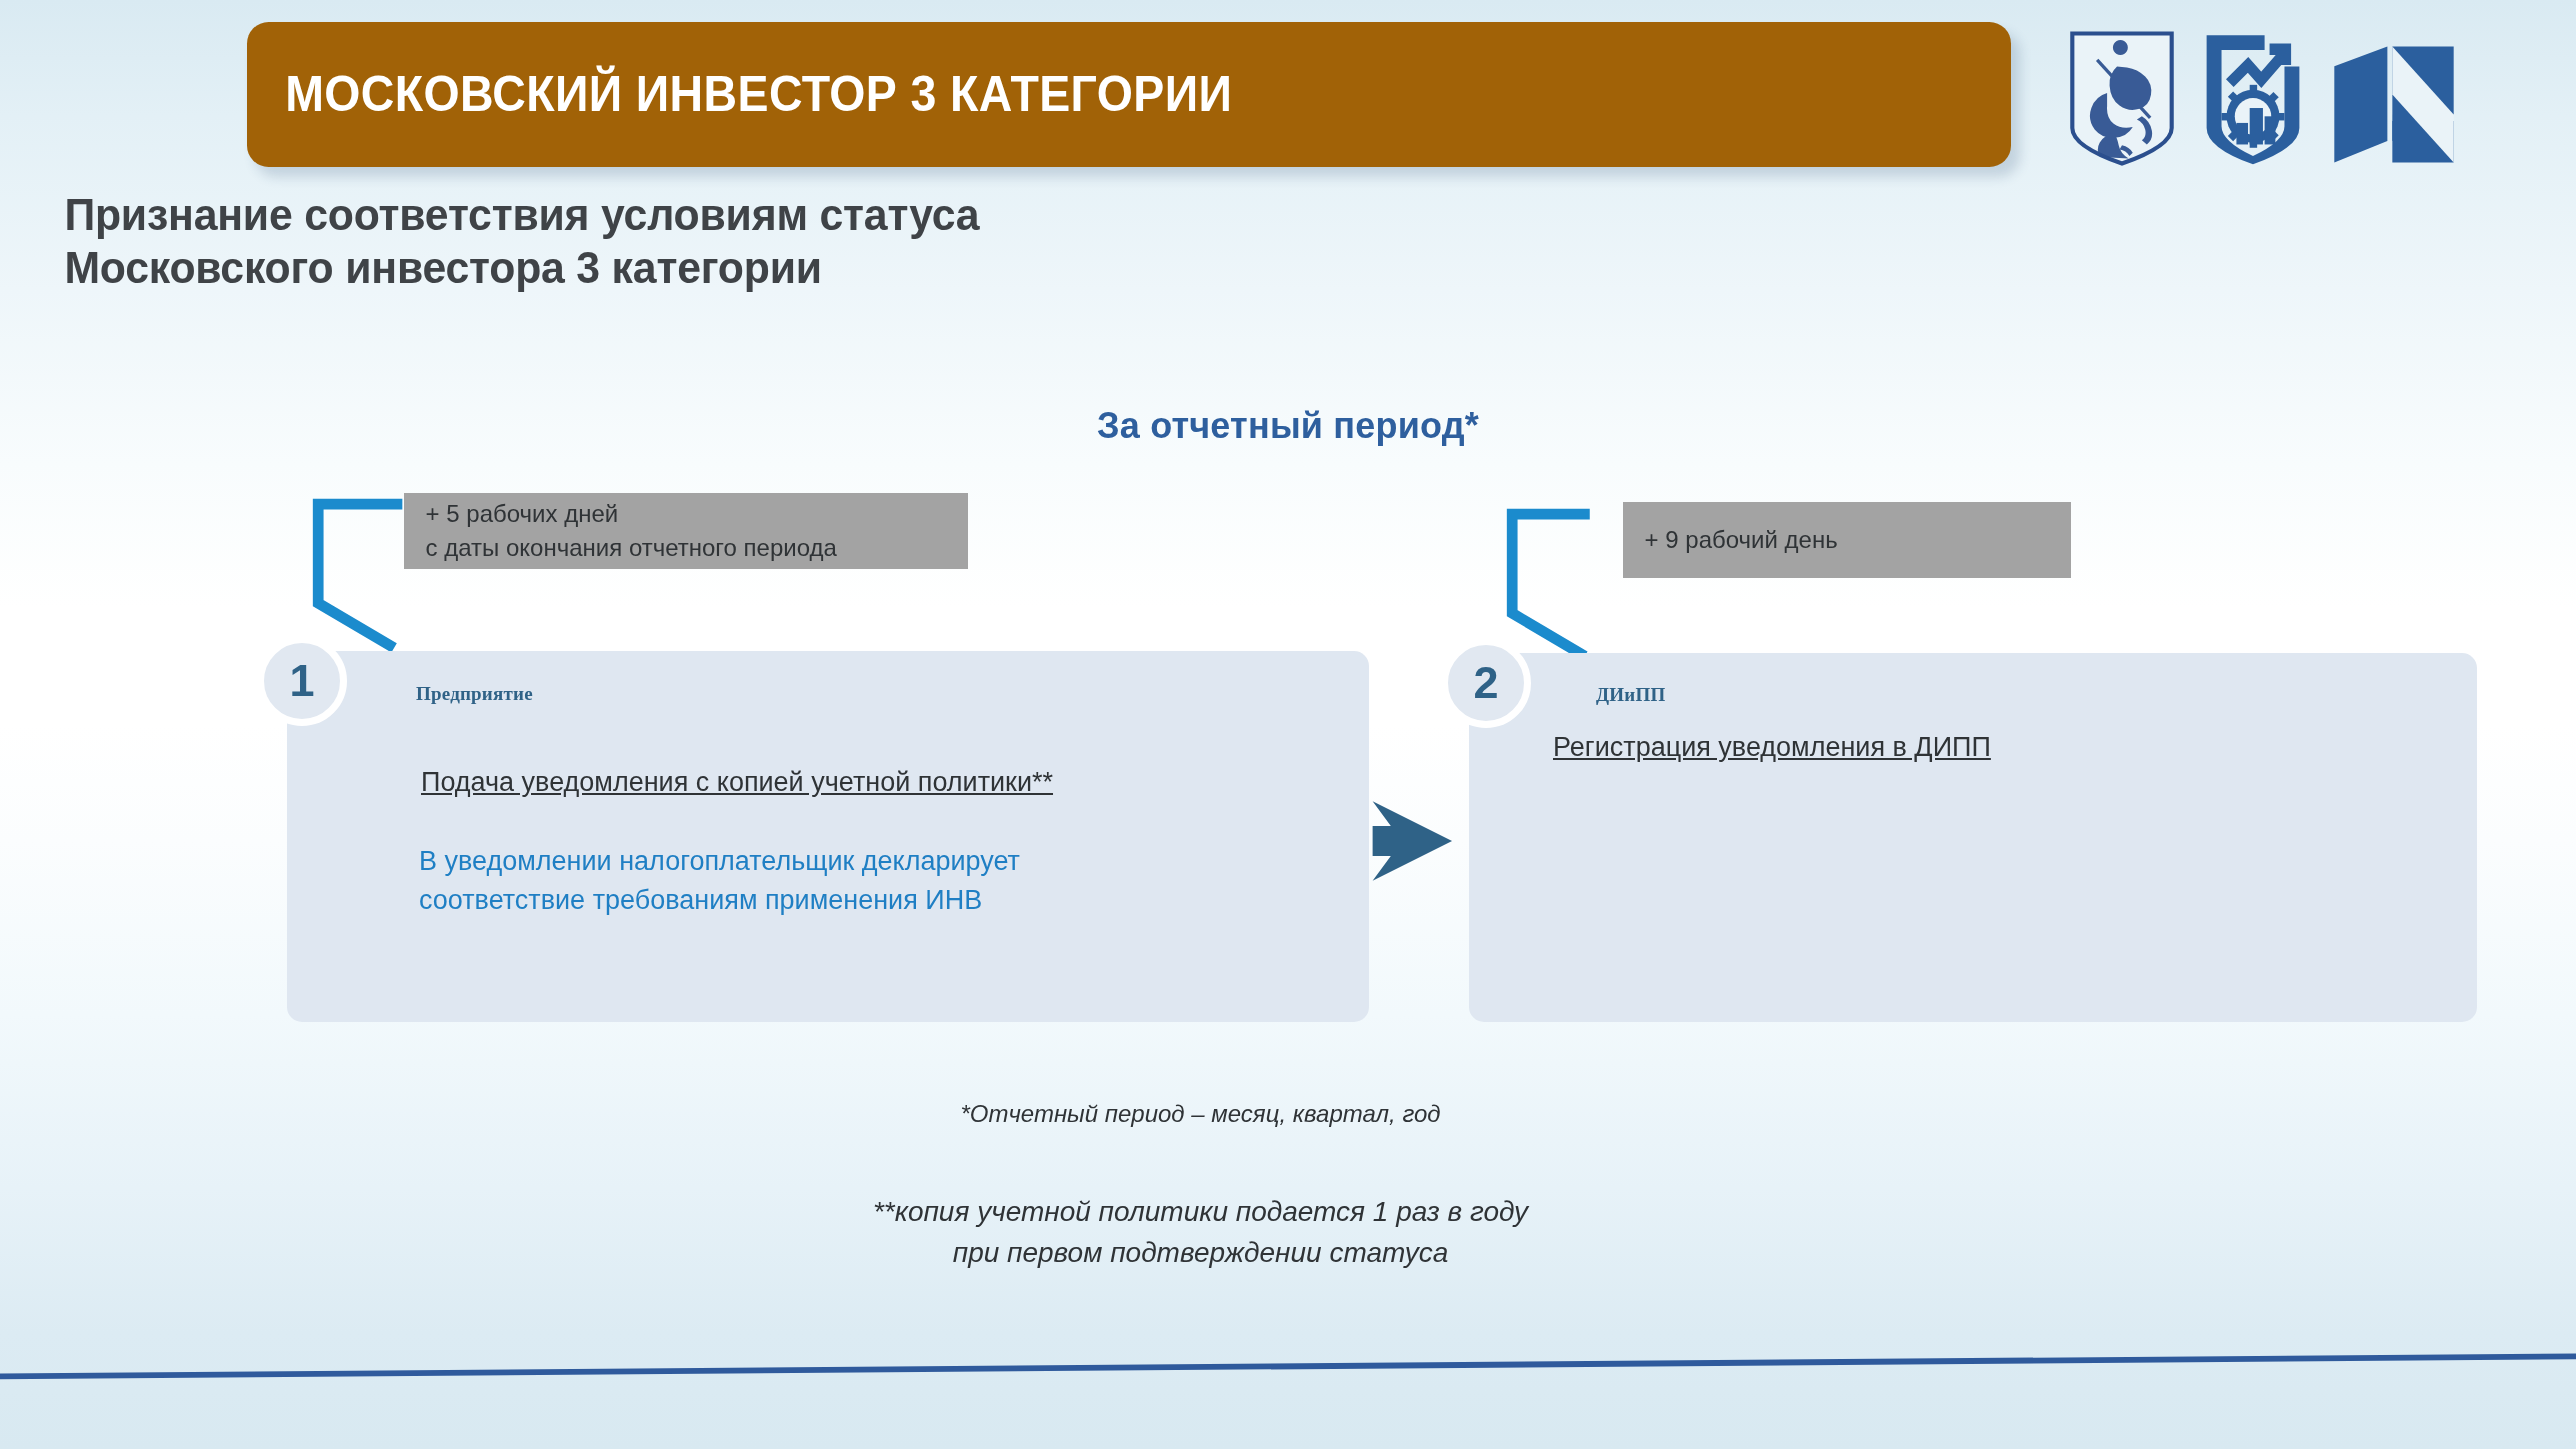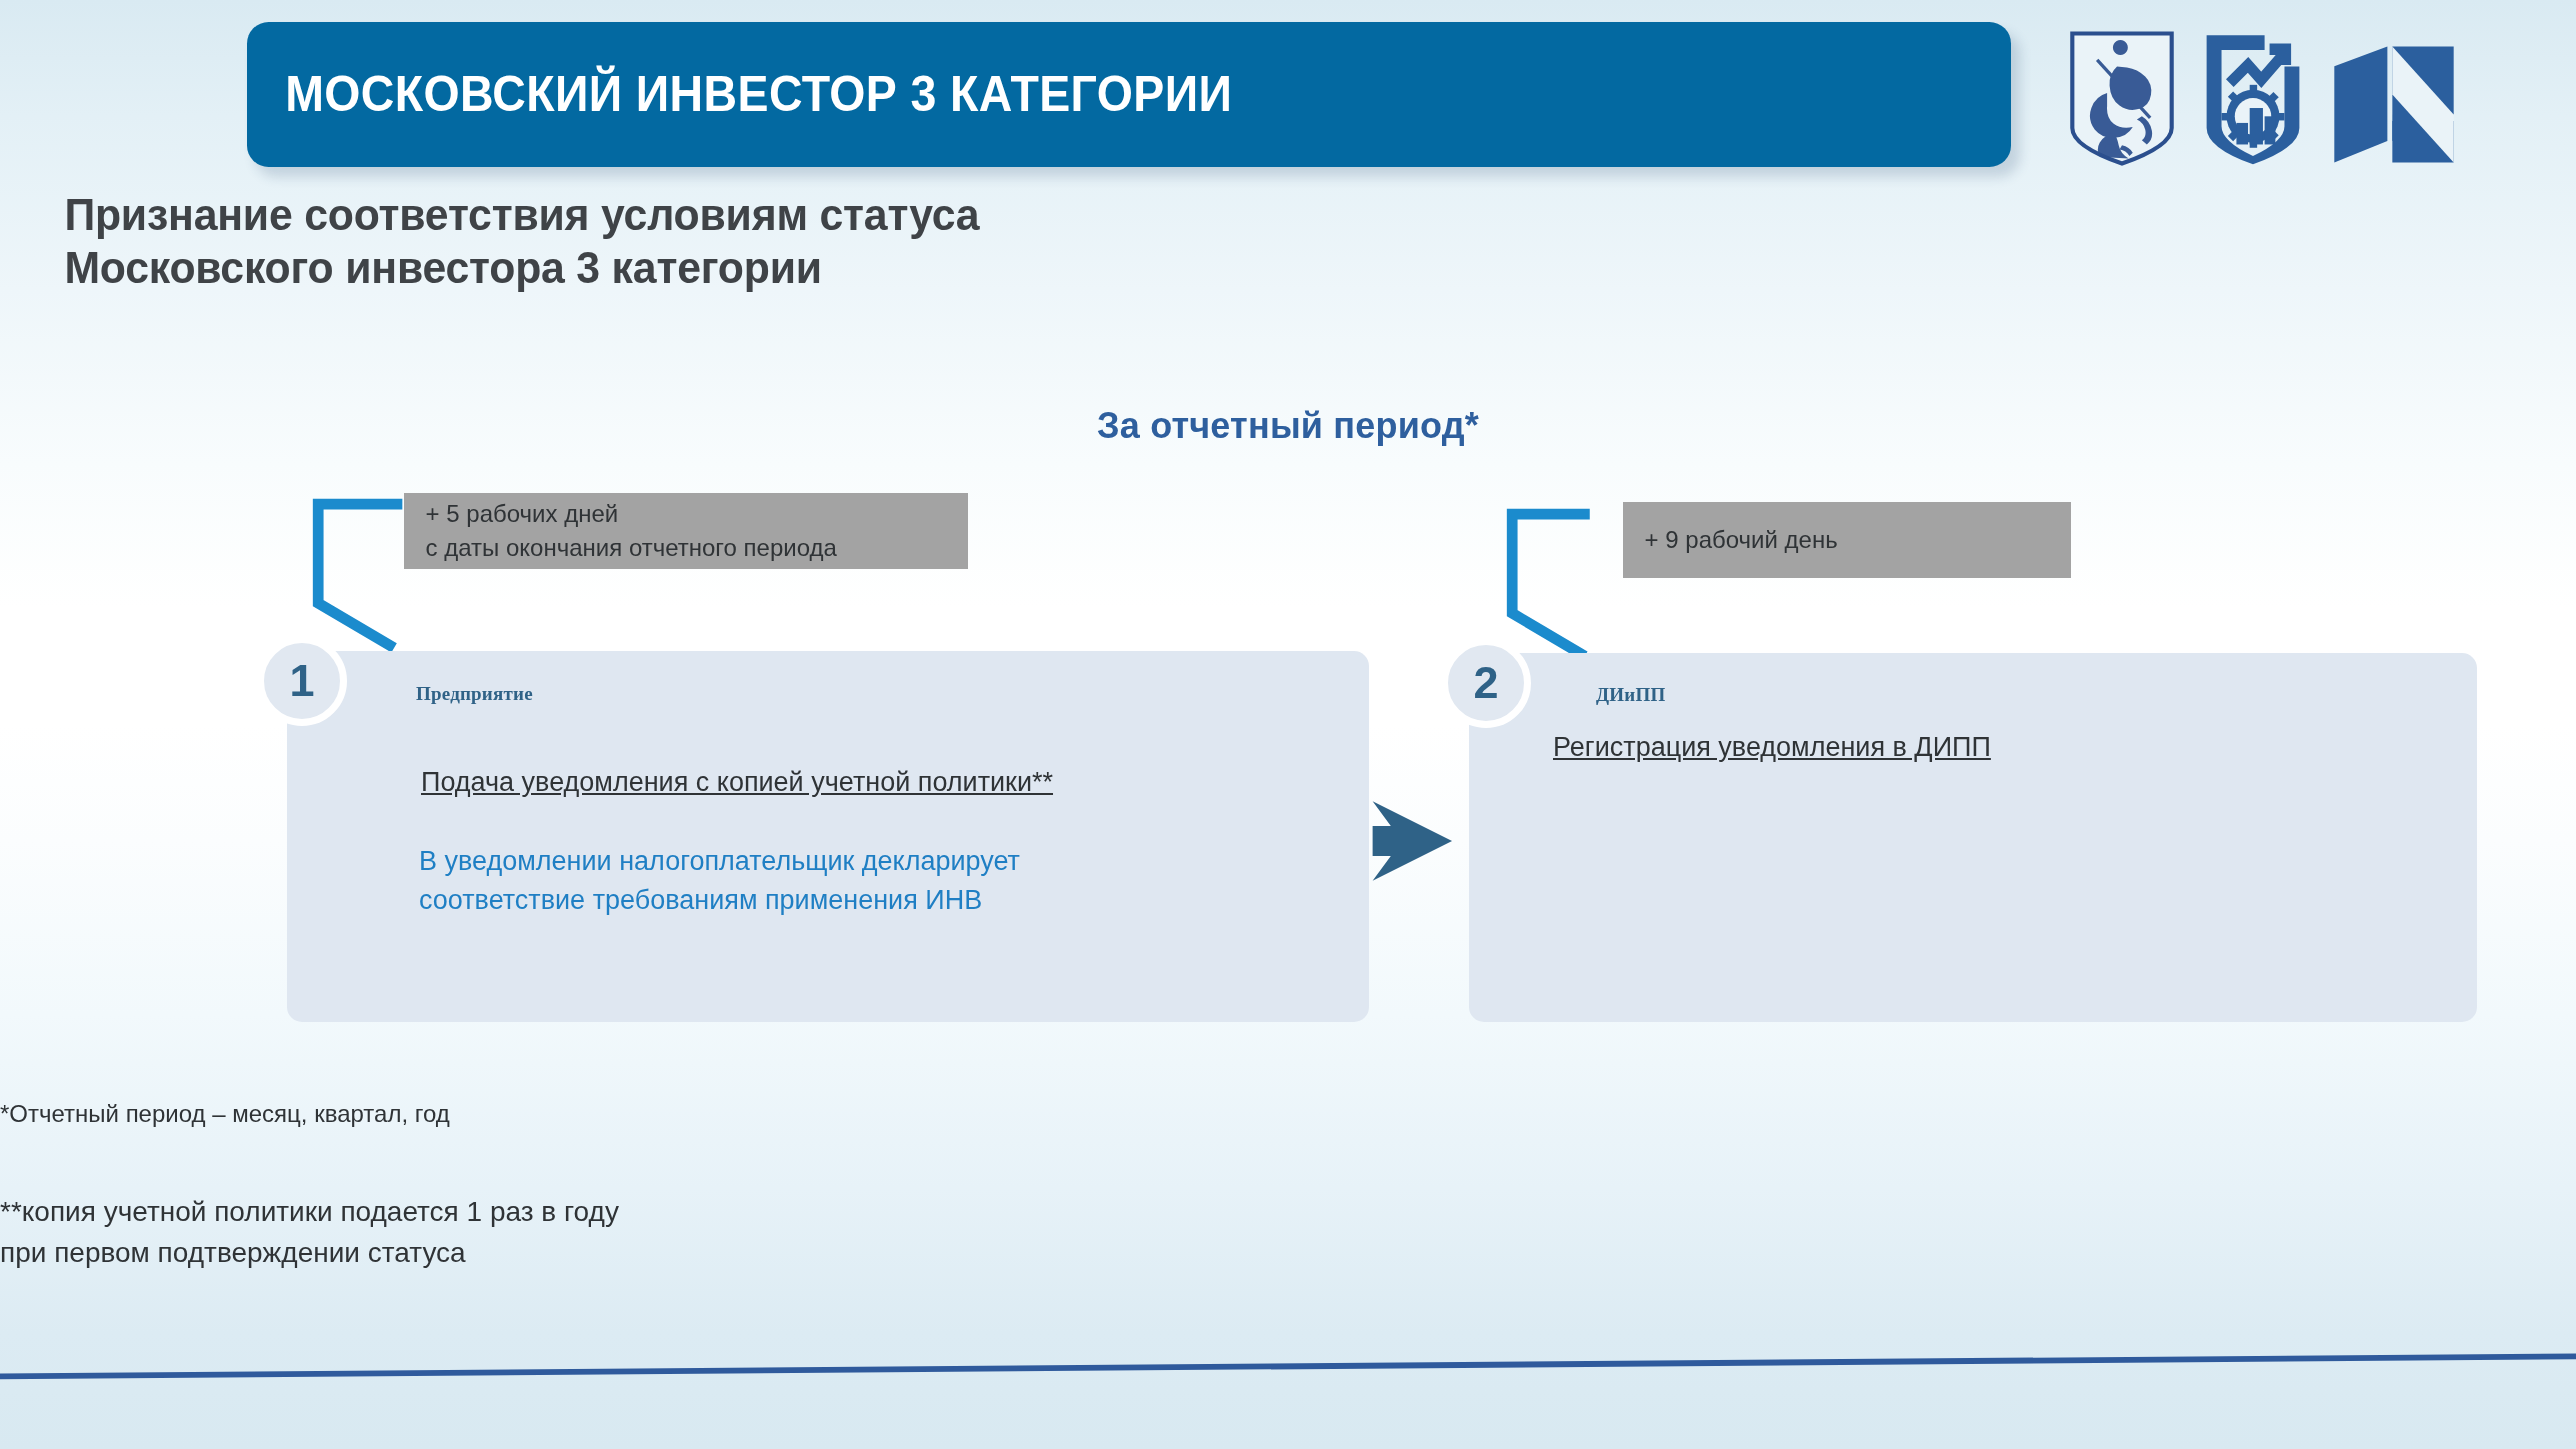--- a/index.html
+++ b/index.html
@@ -34,21 +34,21 @@
     height: 1449px;
   }
 
   
   .banner {
     position: absolute;
     left: 247px;
     top: 21.6px;
     width: 1764px;
     height: 145px;
-    background: #0369a1;
+    background: #a16207;
     border-radius: 21.6px;
     box-shadow: 8.3px 10px 11.6px rgba(40, 70, 110, 0.18);
     display: flex;
     align-items: center;
   }
 
   .banner-title {
     color: #ffffff;
     font-size: 50px;
     font-weight: bold;
@@ -180,24 +180,25 @@
   #body-2    { left: 1553px; top: 728px; }
 
   
   .flow-arrow { position: absolute; left: 1366px; top: 796px; }
 
   
   .footnote {
     position: absolute;
     left: 0;
     width: 2401px;
-    text-align: left;
+    text-align: center;
     color: #2f3336;
     line-height: 1.45;
     white-space: pre-line;
+    font-style: italic;
   }
   #footnote-1 { top: 1097px; font-size: 24px; }
   #footnote-2 { top: 1192px; font-size: 28px; }
 
   
   .bottom-rule { position: absolute; left: 0; top: 1343px; }
 </style>
 </head>
 <body>
 

